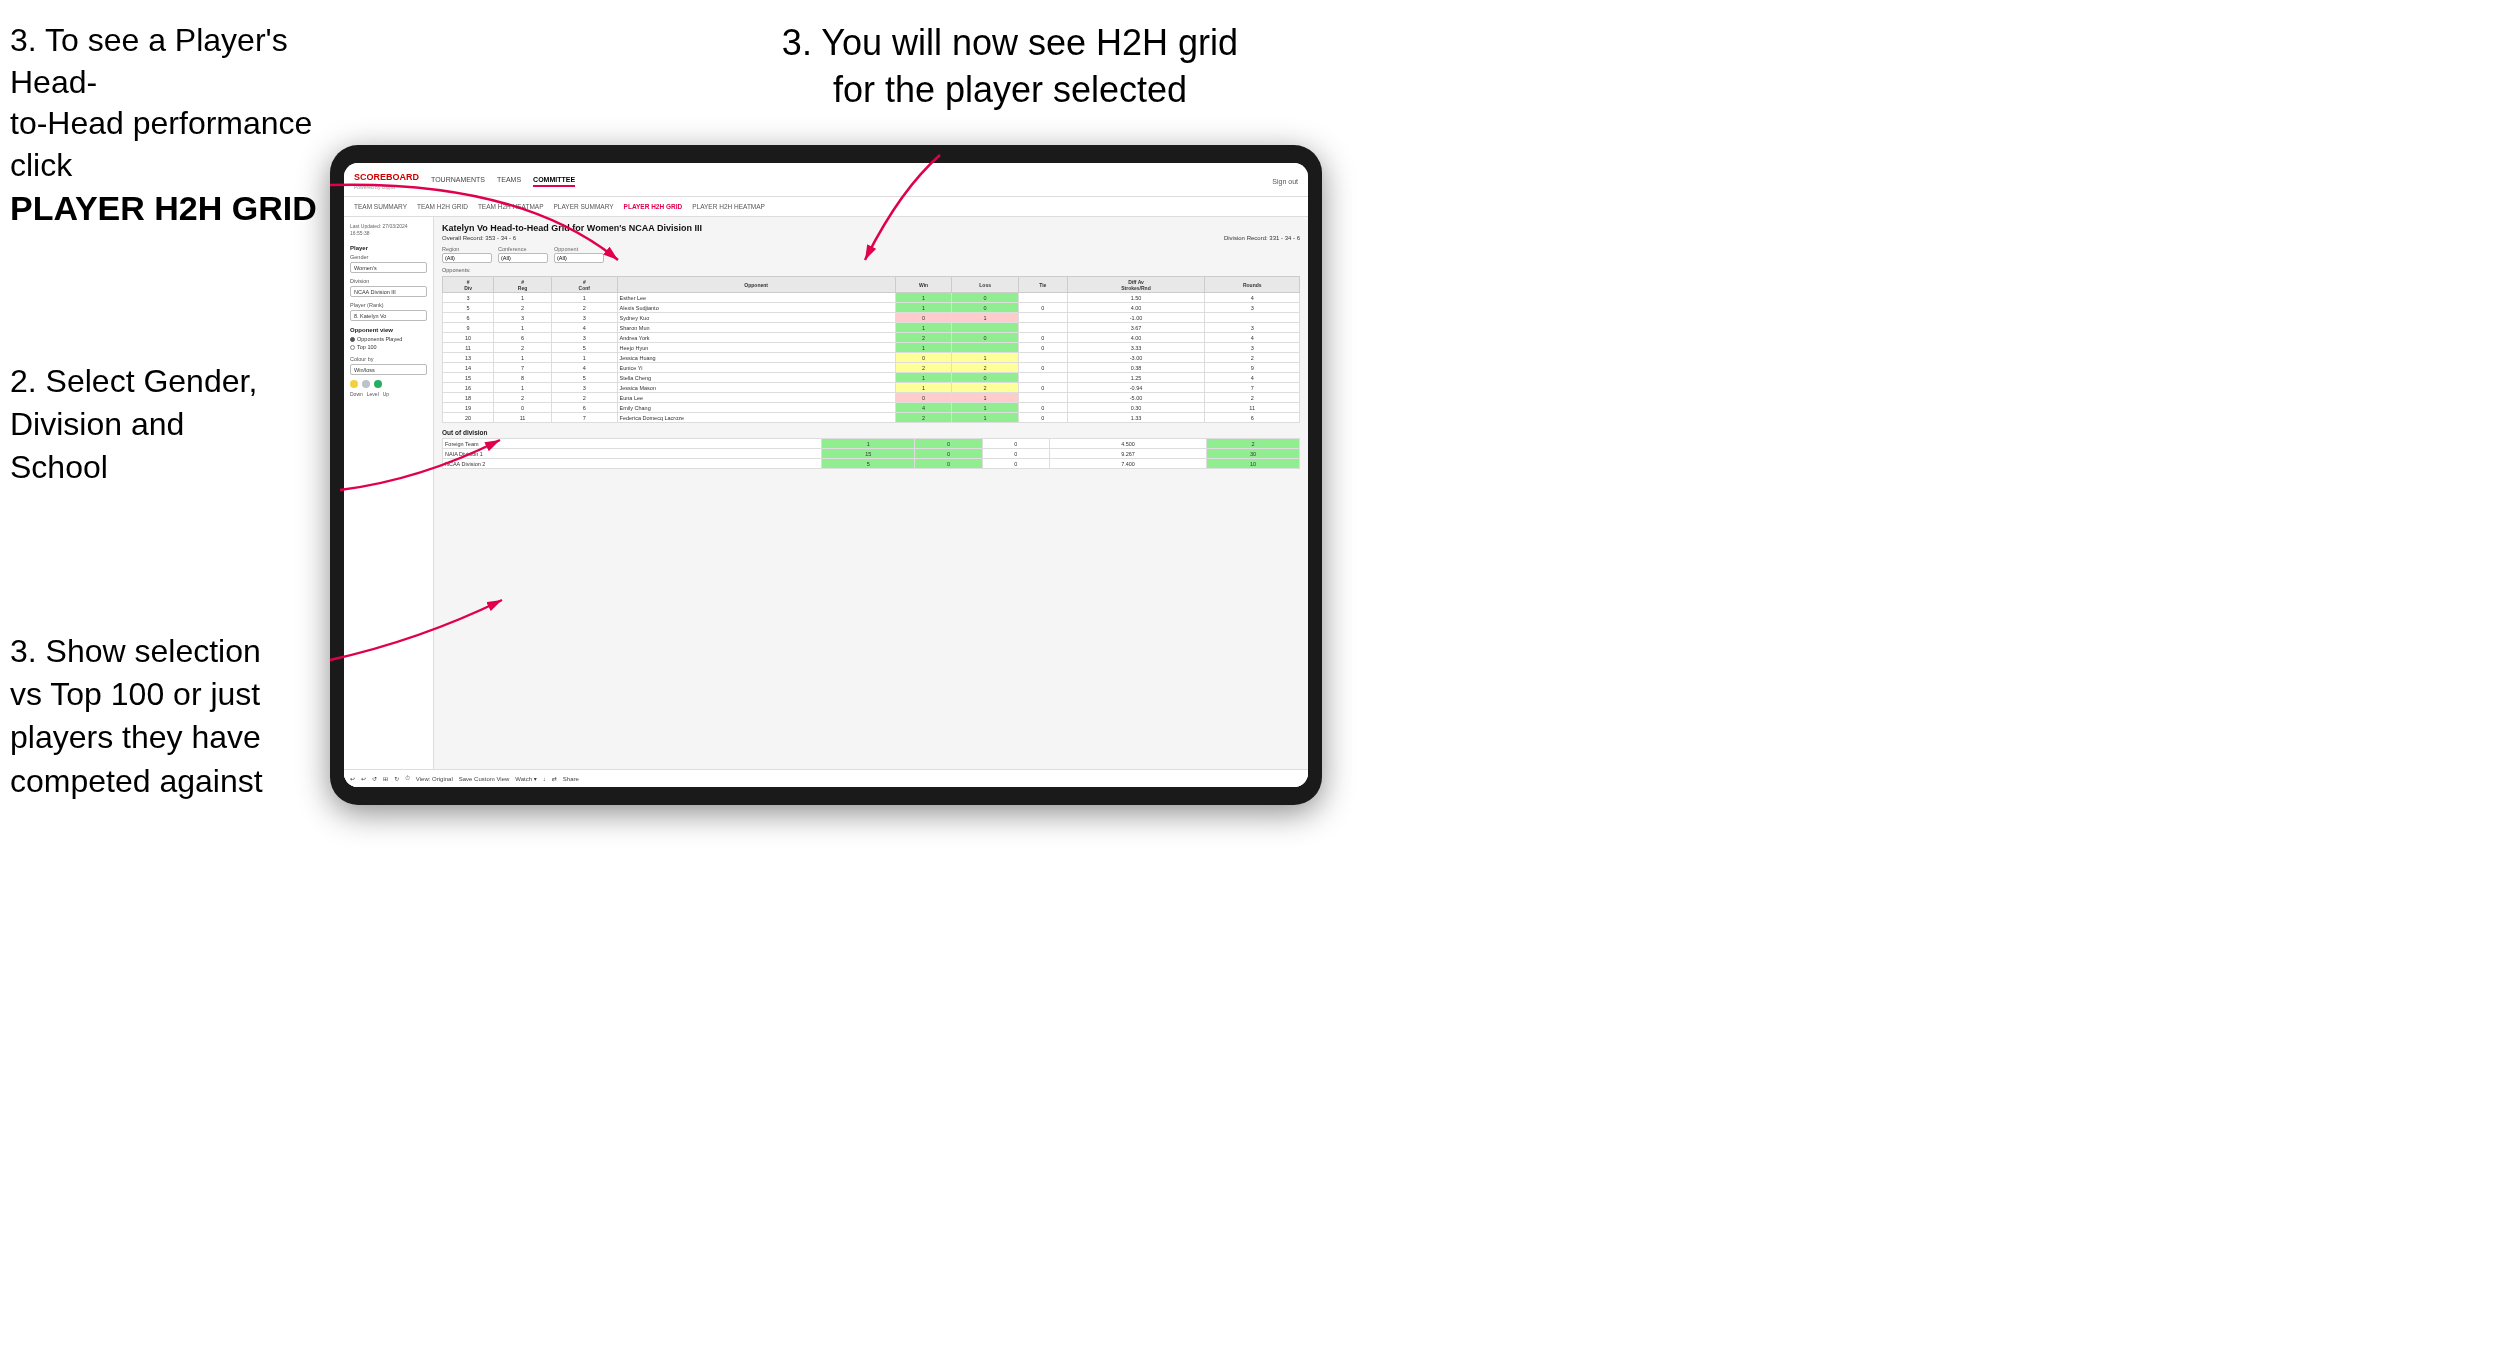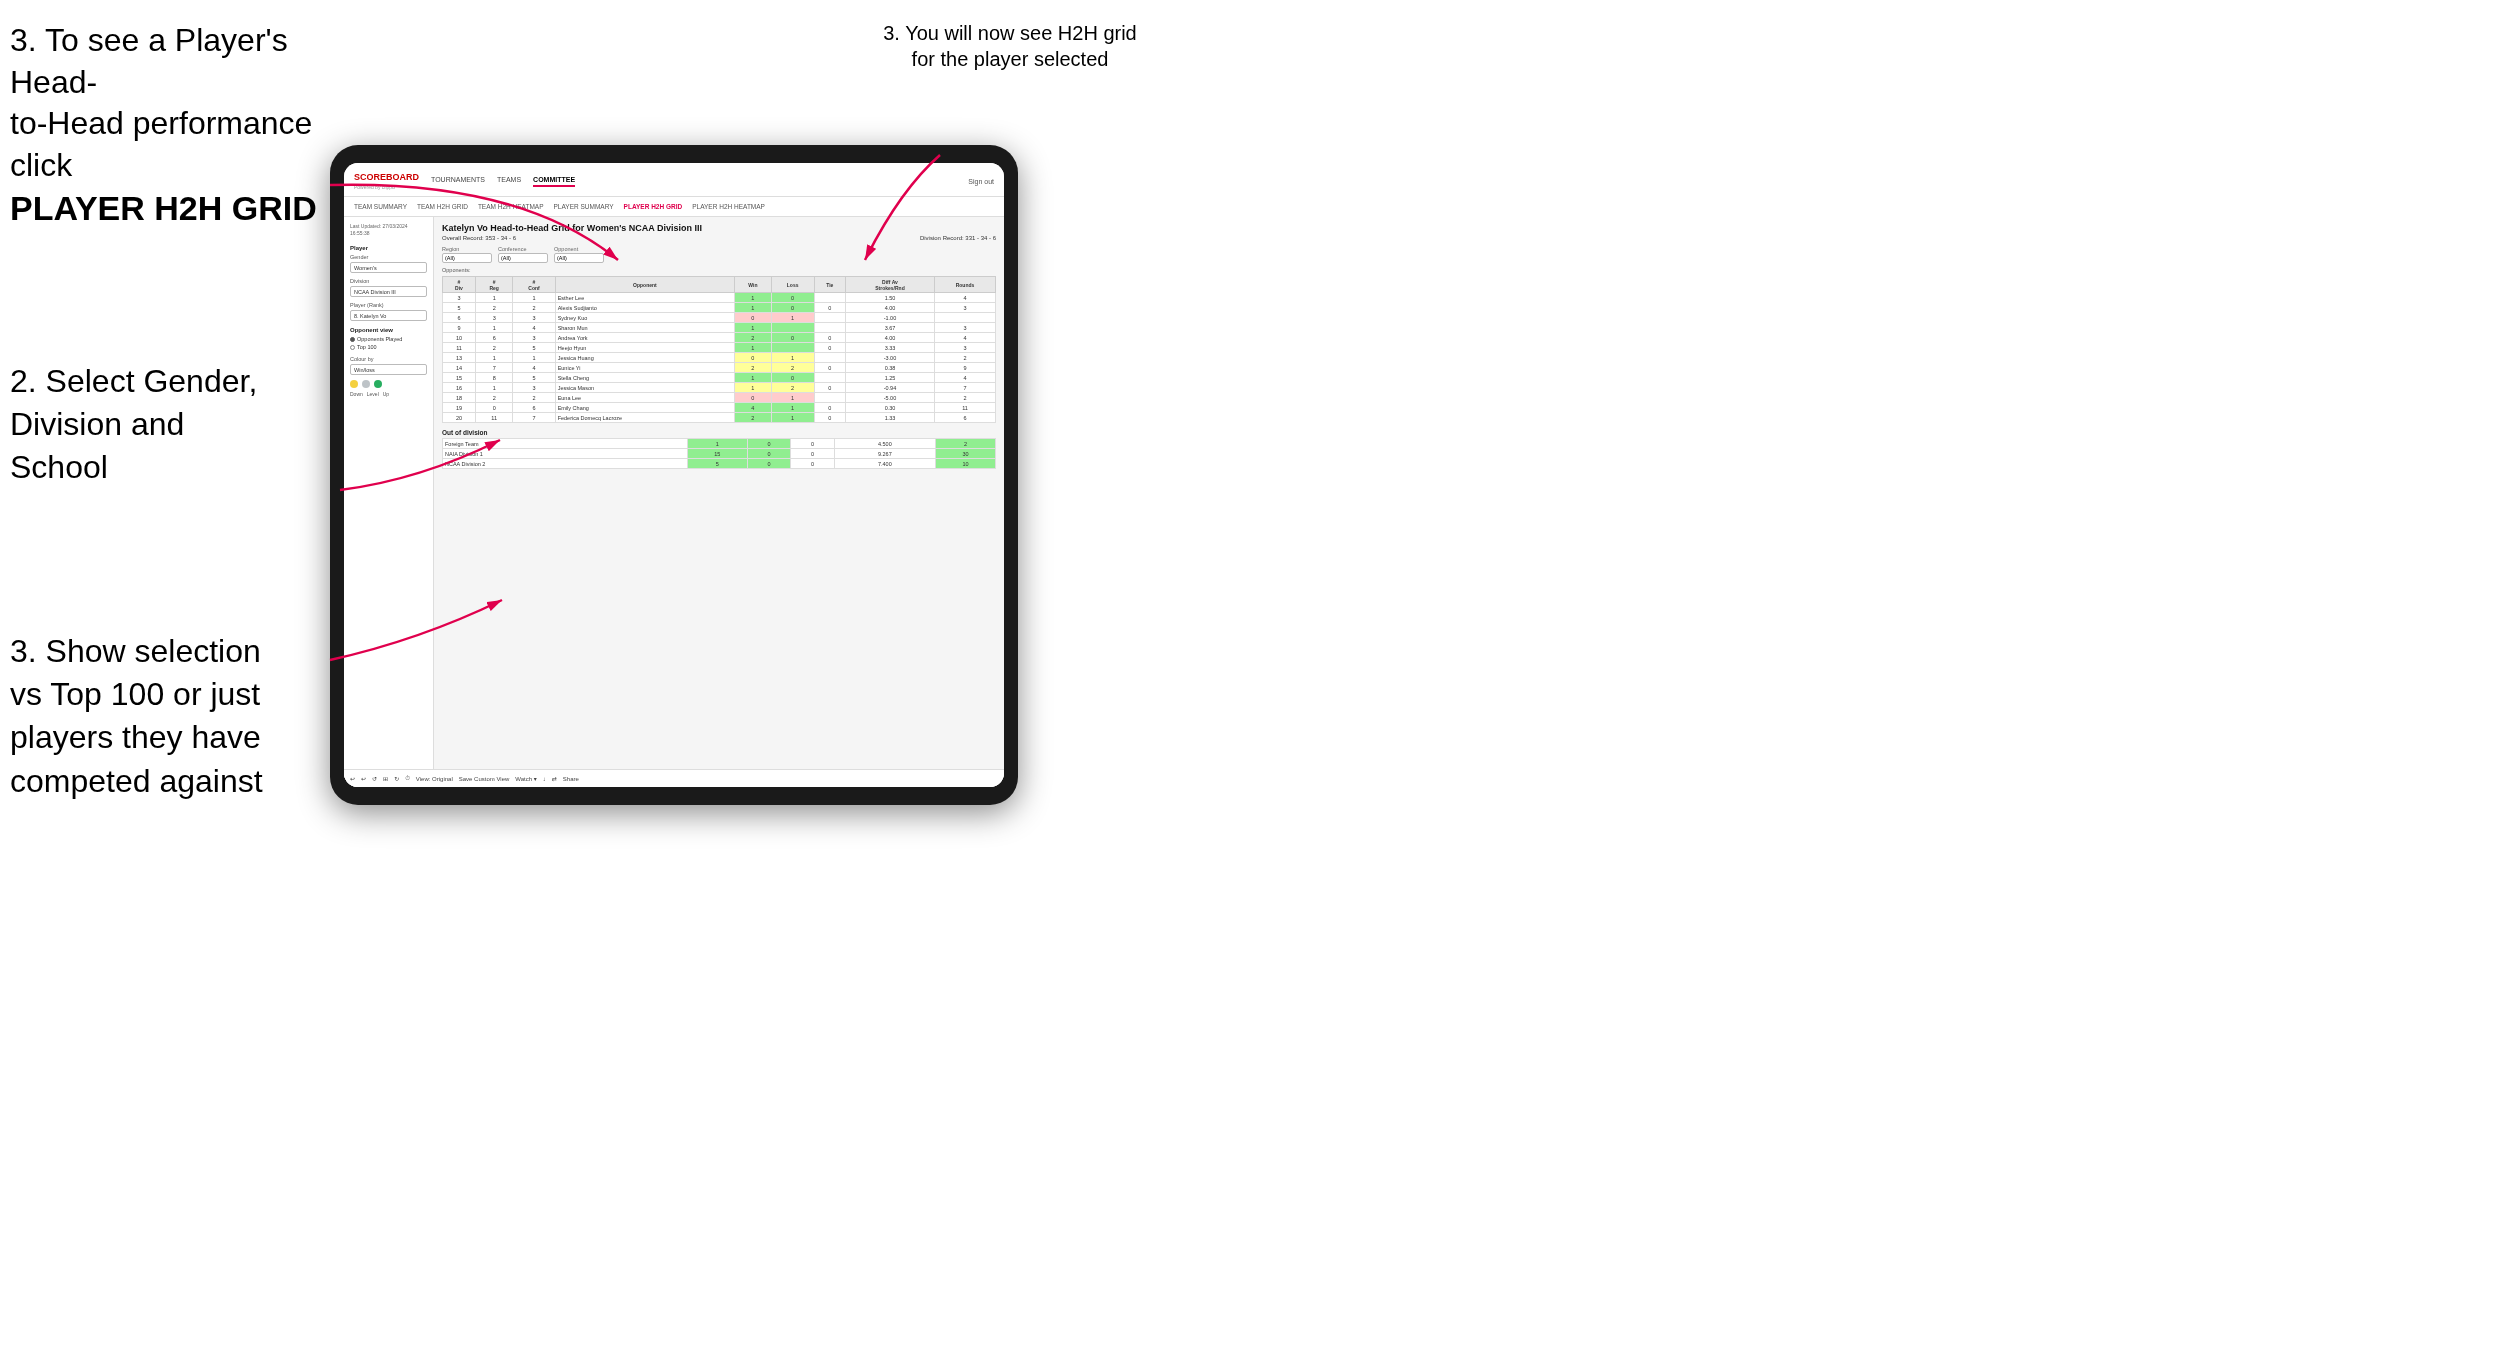--- a/index.html
+++ b/index.html
@@ -23,21 +23,21 @@
       color: #000;
     }
     .instruction-top-left strong {
       font-size: 34px;
     }
     .instruction-top-right {
       position: absolute;
       top: 20px;
       left: 760px;
       width: 500px;
-      font-size: 20px;
+      font-size: 36px;
       line-height: 1.3;
       color: #000;
       text-align: center;
     }
     .instruction-mid-left {
       position: absolute;
       top: 360px;
       left: 10px;
       width: 310px;
       font-size: 32px;
@@ -52,21 +52,21 @@
       font-size: 32px;
       line-height: 1.35;
       color: #000;
     }
 
     
     .tablet-frame {
       position: absolute;
       top: 145px;
       left: 330px;
-      width: 688px;
+      width: 992px;
       height: 660px;
       background: #1a1a1a;
       border-radius: 28px;
       box-shadow: 0 8px 32px rgba(0,0,0,0.45);
       padding: 18px 14px;
     }
     .tablet-screen {
       width: 100%;
       height: 100%;
       background: #f0f0f0;

